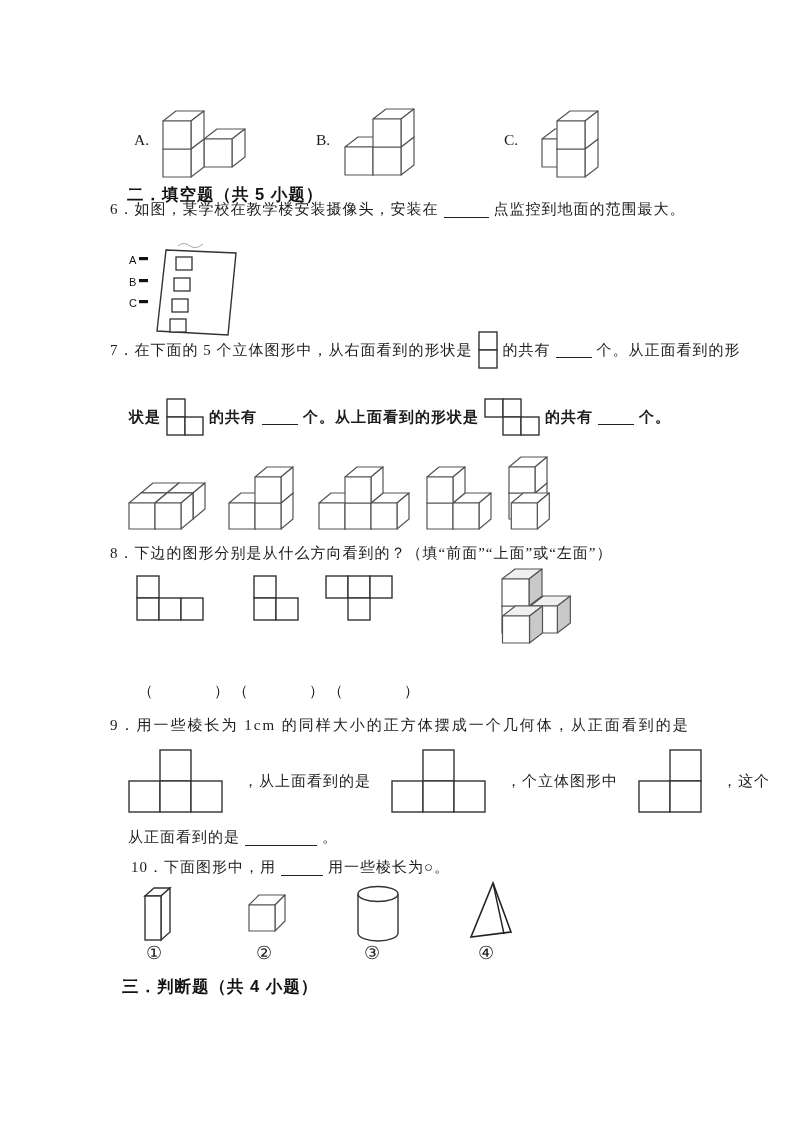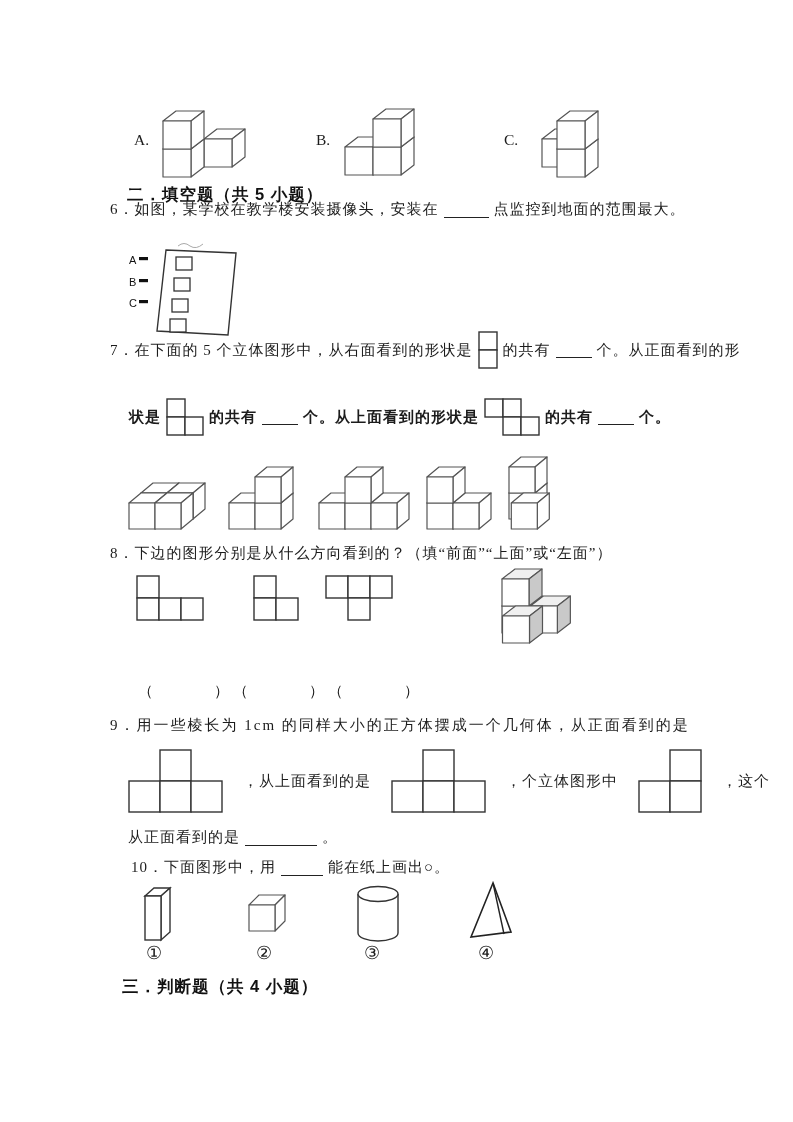--- a/index.html
+++ b/index.html
@@ -280,21 +280,21 @@
 
   <div class="abs flexline" style="left:128px;top:828px;">
     <span class="txt">从正面看到的是</span>
     <span class="blank w72"></span>
     <span class="txt">。</span>
   </div>
 
   <div class="abs flexline" style="left:120px;top:858px;margin-left:11px;">
     <span class="txt">10．下面图形中，用</span>
     <span class="blank w42"></span>
-    <span class="txt">能在纸上画出○。</span>
+    <span class="txt">用一些棱长为○。</span>
   </div>
 
   <div class="abs fig" style="left:142px;top:884px;">
     <svg width="34" height="60" viewBox="0 0 34 60">
       <polygon points="3,12 12,4 28,4 19,12" fill="#fff" stroke="#333" stroke-width="1.4"></polygon>
       <polygon points="19,12 28,4 28,48 19,56" fill="#fff" stroke="#333" stroke-width="1.4"></polygon>
       <rect x="3" y="12" width="16" height="44" fill="#fff" stroke="#333" stroke-width="1.4"></rect>
     </svg>
   </div>
   <div class="abs fig" style="left:248px;top:894px;">

